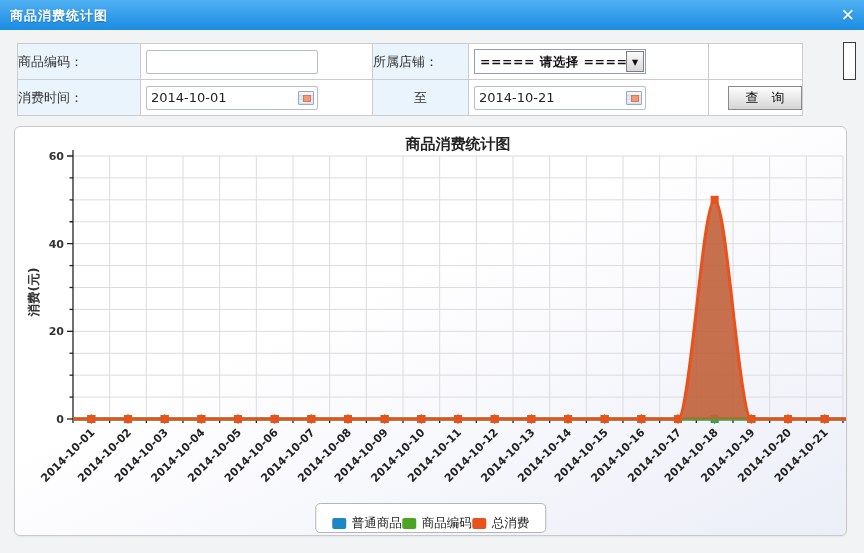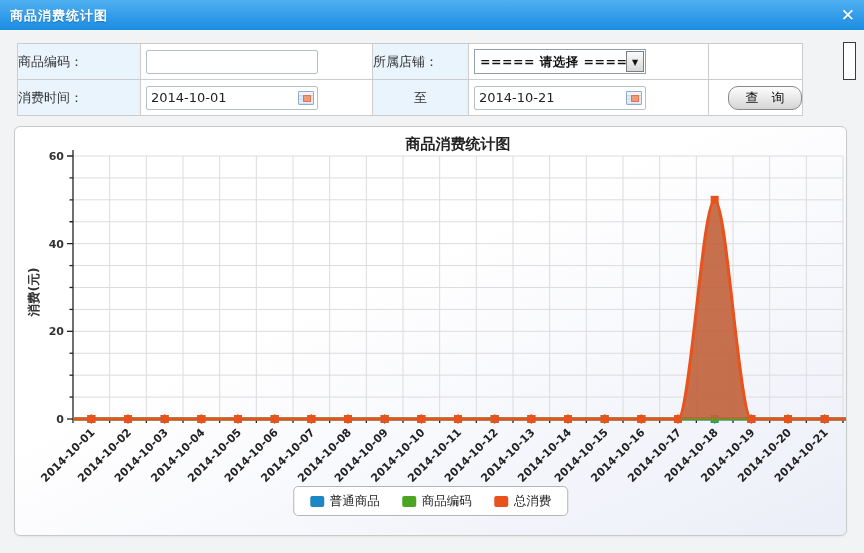--- a/index.html
+++ b/index.html
@@ -31,32 +31,32 @@
   .calicon::after { content:""; position:absolute; left:5px; top:4px; width:6px; height:5px;
     background:#f09a7a; outline:1px solid #e2744d; }
   .selectbox { position:relative; width:172px; height:25px; background:#fff;
     border:1px solid #8fa0b2; cursor:pointer; }
   .selectbox .seltext { position:absolute; left:5px; top:4px; font-size:12.5px; color:#111;
     font-weight:bold; letter-spacing:0.5px; white-space:nowrap; }
   .selarrow { position:absolute; right:1px; top:1px; width:18px; height:21px;
     background:linear-gradient(#fbfbfb,#d8d8d8); border:1px solid #7d7d7d;
     text-align:center; font-size:8px; line-height:21px; color:#111; }
   .searchbtn { width:74px; height:24px; background:linear-gradient(#fdfdfd,#d5d5d5);
-    border:1px solid #8a8a8a; border-radius:10px; font-size:13px; color:#111;
+    border:1px solid #8a8a8a; border-radius:0; font-size:13px; color:#111;
     cursor:pointer; font-family:Liberation Sans, sans-serif; margin-left:14px; }
   .vscroll { position:absolute; left:843px; top:42px; width:13px; height:38px;
     background:#fff; border:1px solid #3c3c3c; }
   
   .chartpanel { position:absolute; left:14px; top:126px; width:833px; height:410px;
     border:1px solid #c9c9c9; border-radius:6px;
     background:linear-gradient(155deg,#ffffff 40%,#ecEEf8 100%);
     background:linear-gradient(155deg,#ffffff 40%,#eceef8 100%);
     box-shadow:0 1px 2px rgba(0,0,0,.06); overflow:hidden; }
-  .legendbox { position:absolute; left:50%; transform:translateX(-50%); top:359px;
-    height:30px; display:flex; align-items:center; gap:22px; padding:0 16px;
+  .legendbox { position:absolute; left:50%; transform:translateX(-50%); top:376px;
+    height:30px; display:flex; align-items:flex-end; padding:0 16px;
     background:#fff; border:1px solid #b5b5b5; border-radius:5px; }
   .legenditem { display:flex; align-items:center; gap:6px; font-size:12.5px; color:#222; }
   .swatch { width:14px; height:11px; border-radius:2px; display:inline-block; }
   svg text { font-family:"DejaVu Sans", sans-serif; }
 </style>
 </head>
 <body>
 
 <div class="titlebar">
   <span class="title">商品消费统计图</span>

